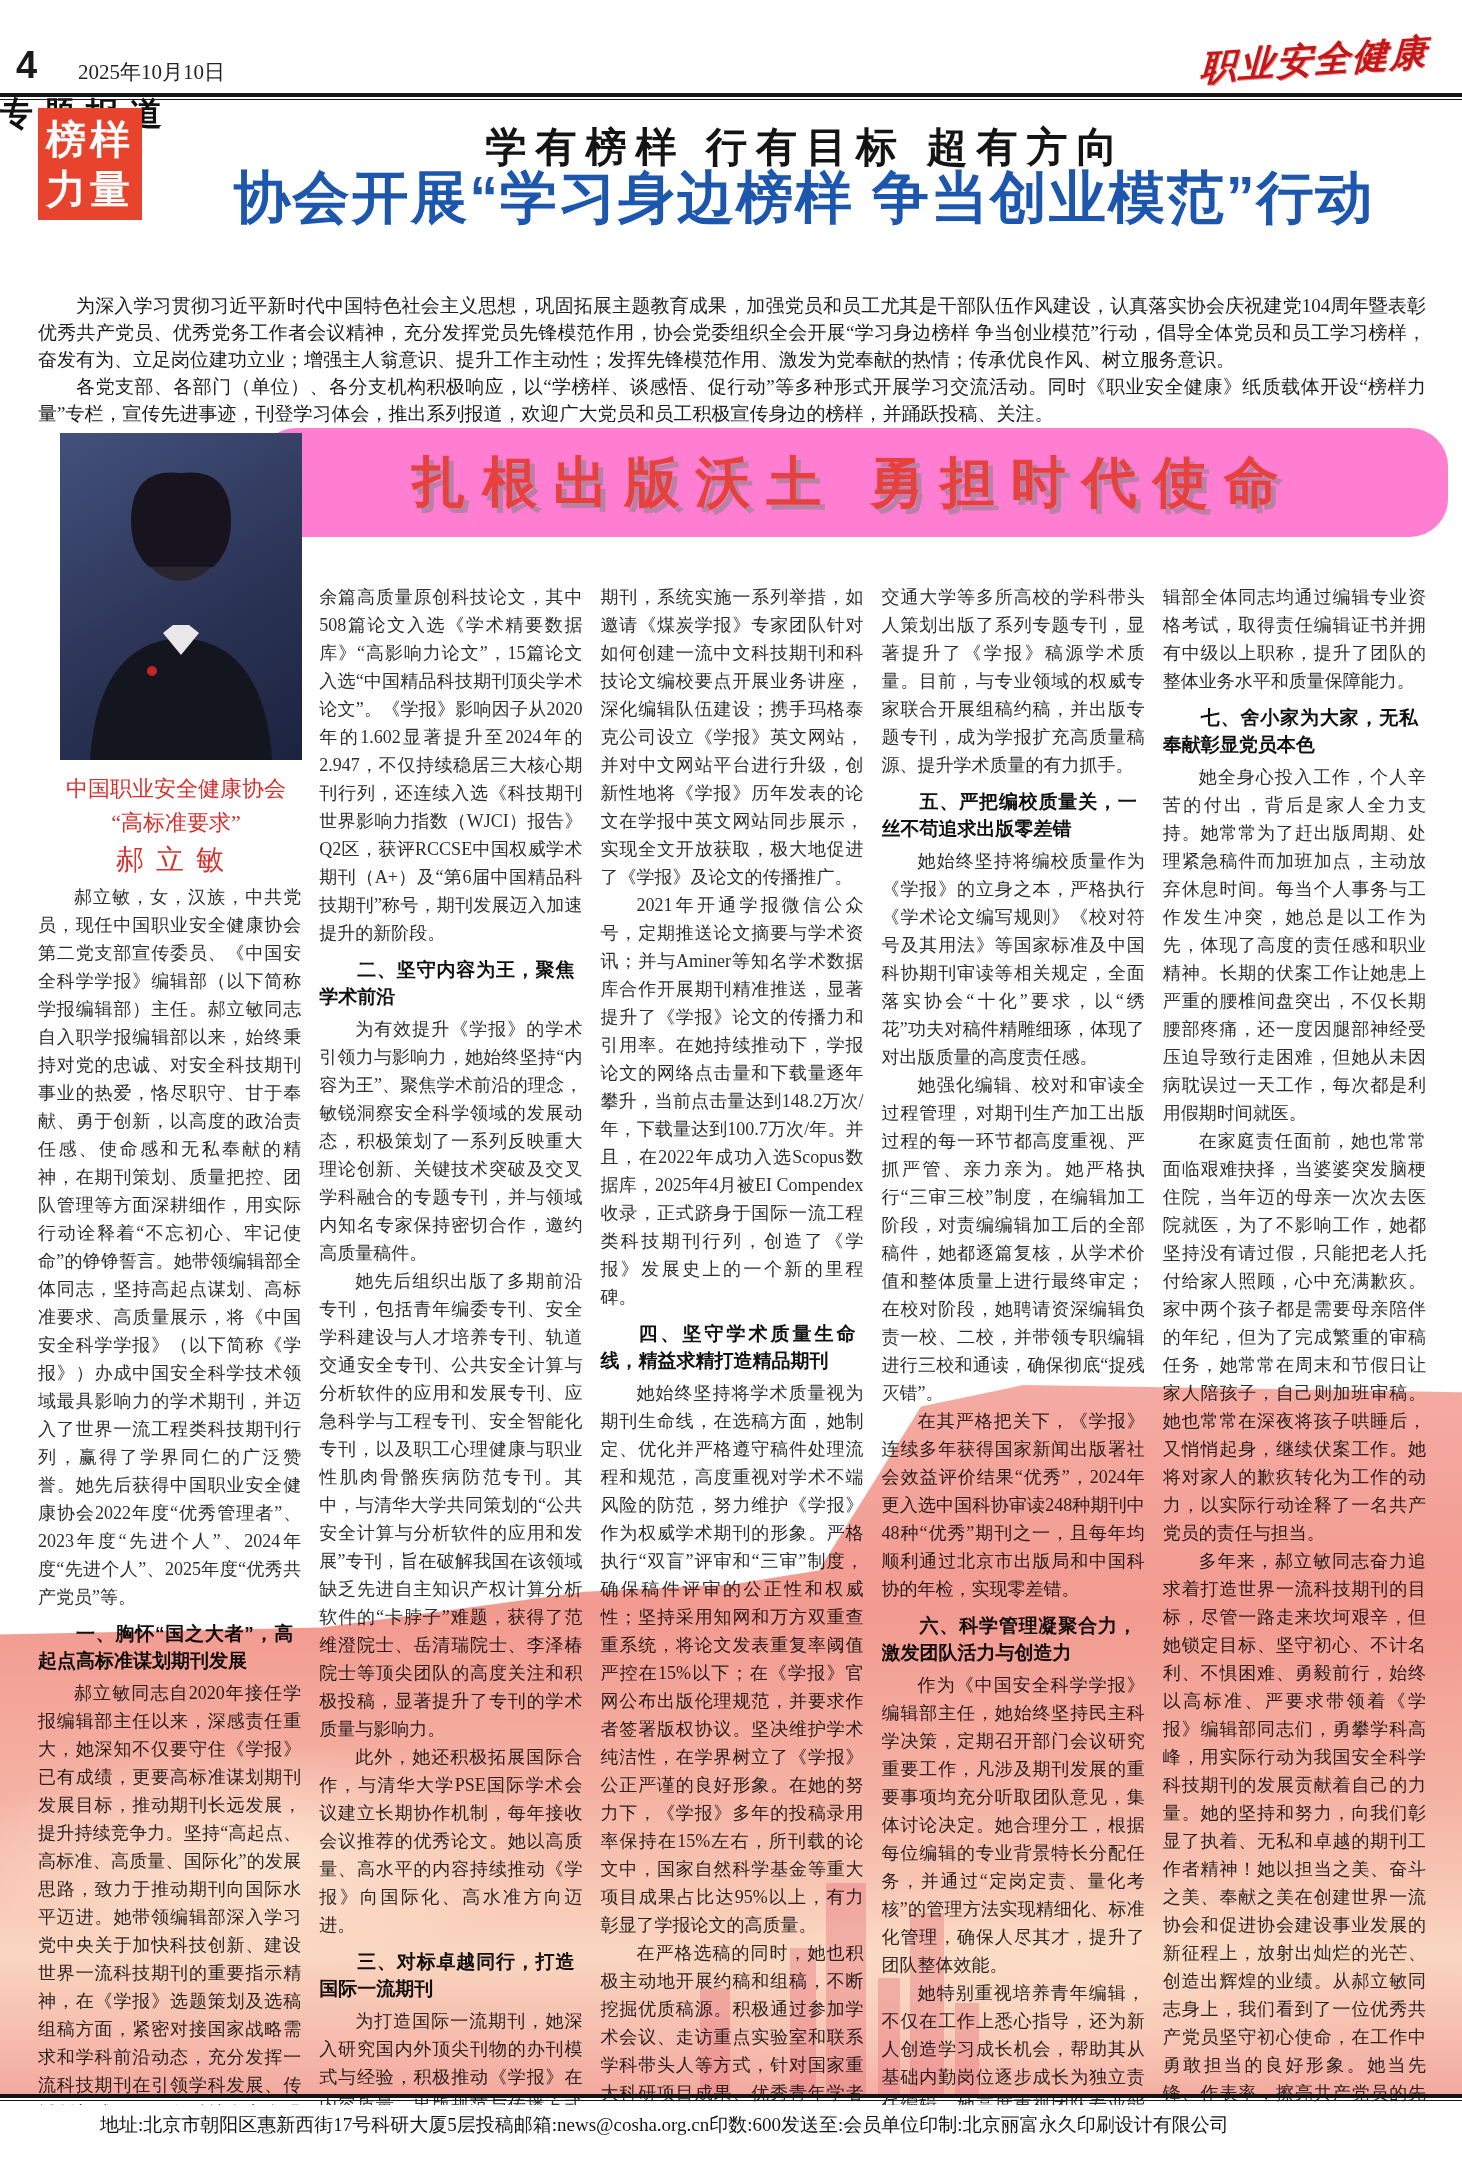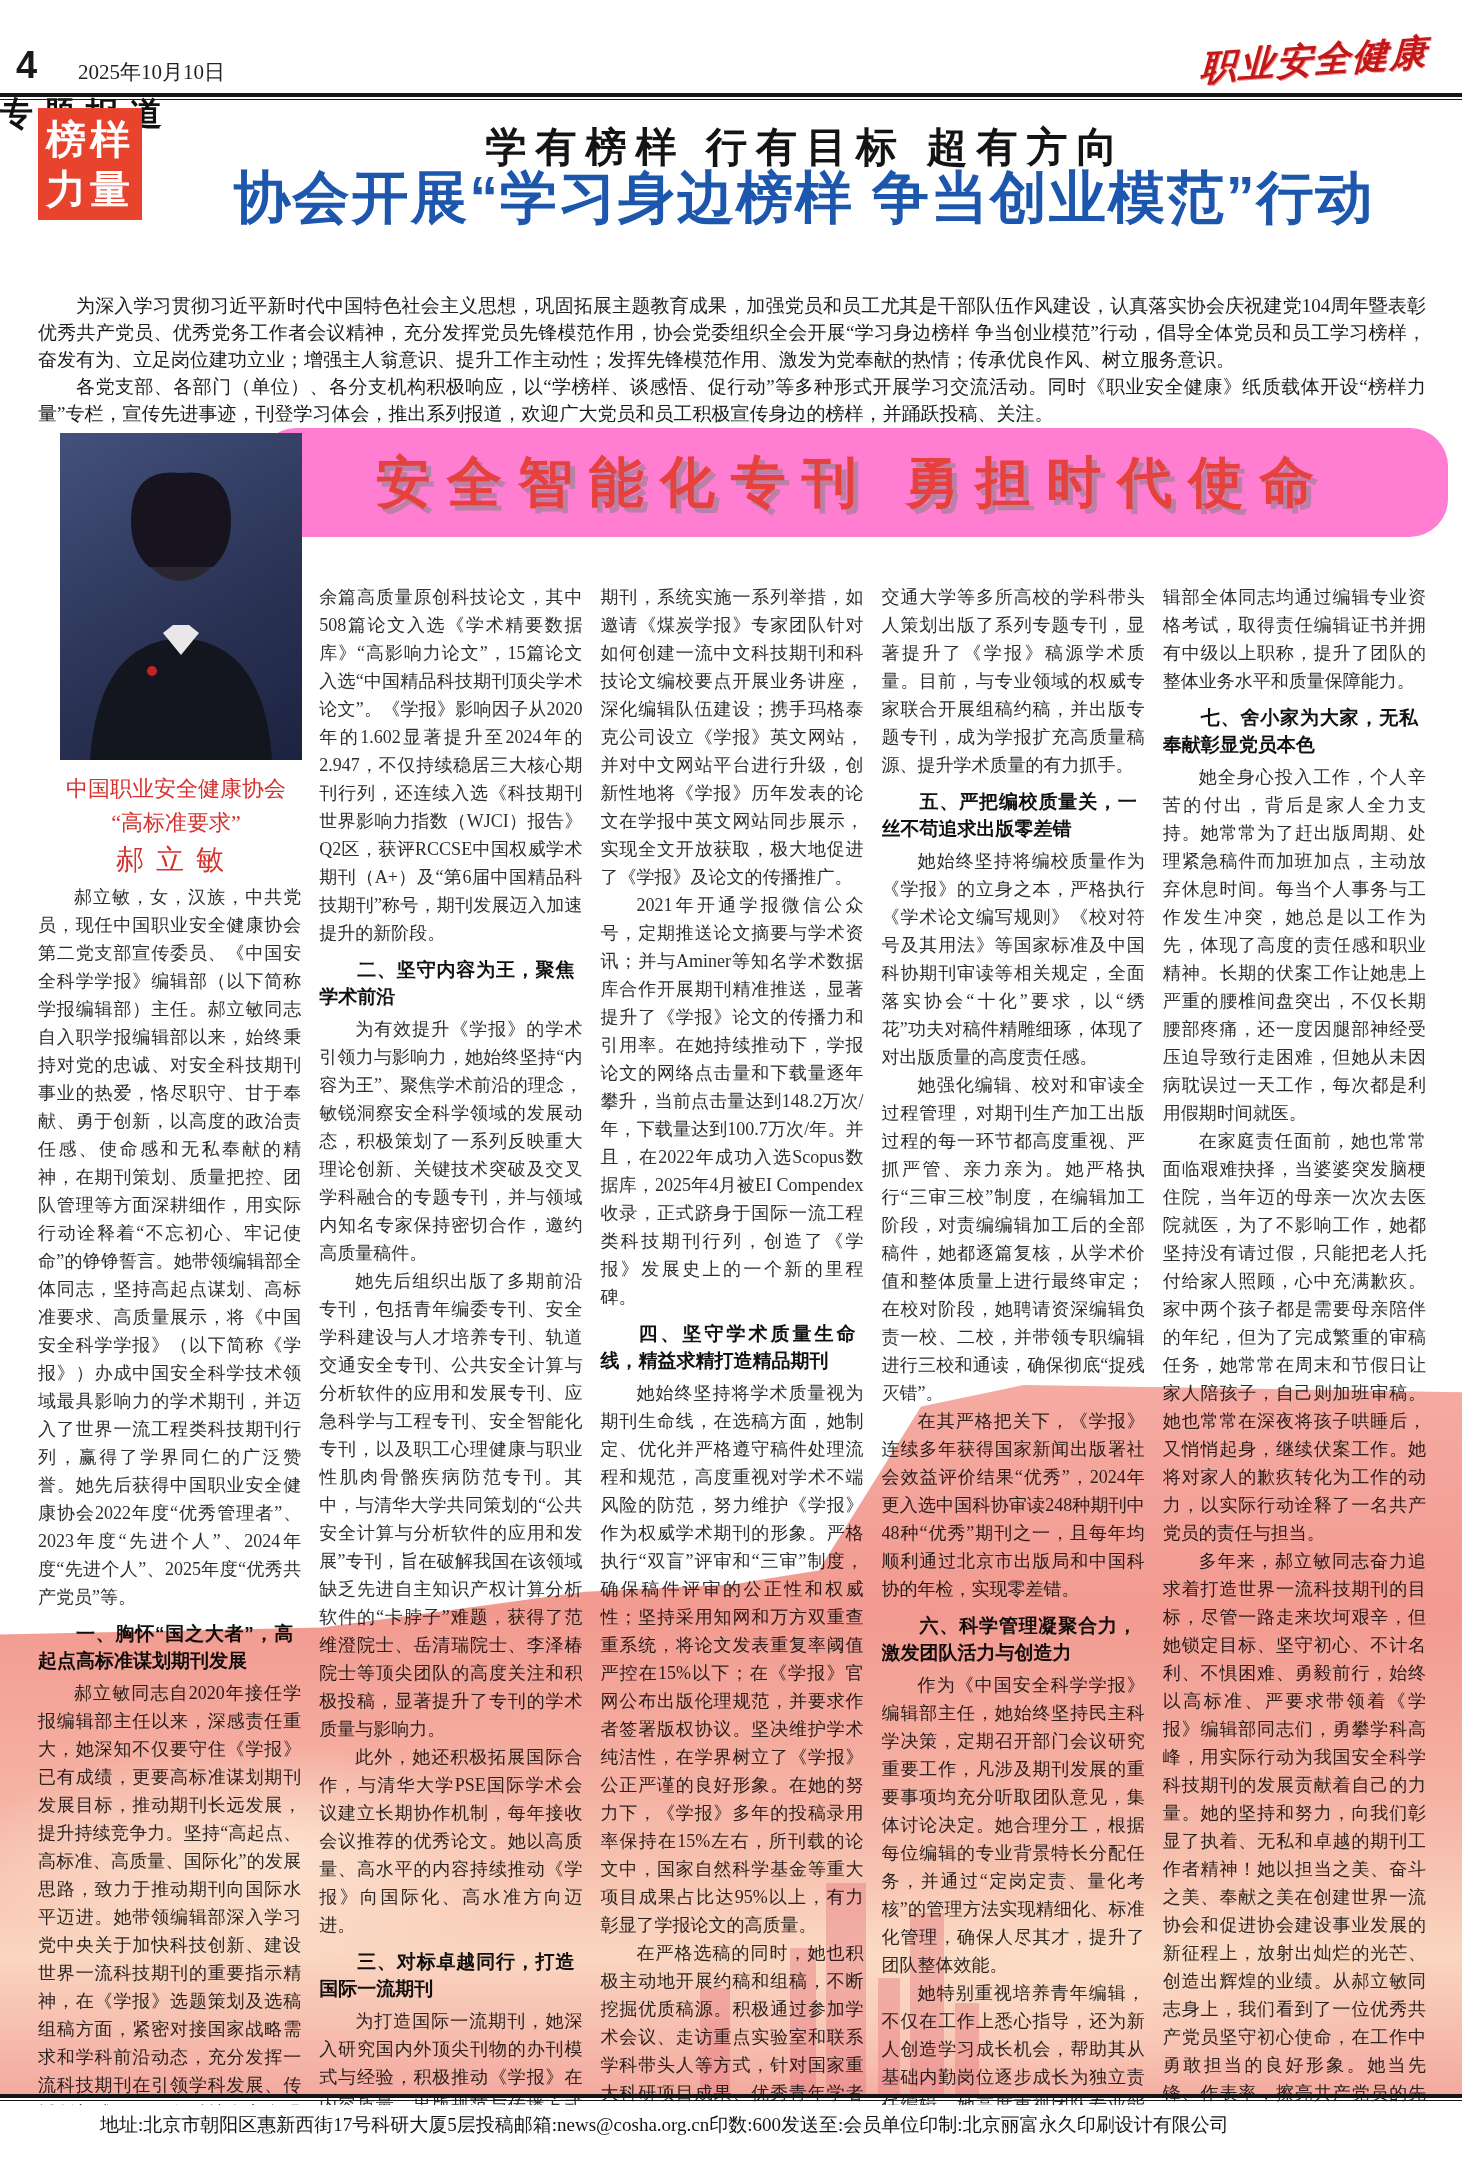--- a/index.html
+++ b/index.html
@@ -95,21 +95,21 @@
     <span>力量</span>
   </div>
   <div class="kicker">学有榜样  行有目标  超有方向</div>
   <div class="headline">协会开展“学习身边榜样  争当创业模范”行动</div>
   <div class="lead-paras">
     <p>为深入学习贯彻习近平新时代中国特色社会主义思想，巩固拓展主题教育成果，加强党员和员工尤其是干部队伍作风建设，认真落实协会庆祝建党104周年暨表彰优秀共产党员、优秀党务工作者会议精神，充分发挥党员先锋模范作用，协会党委组织全会开展“学习身边榜样  争当创业模范”行动，倡导全体党员和员工学习榜样，奋发有为、立足岗位建功立业；增强主人翁意识、提升工作主动性；发挥先锋模范作用、激发为党奉献的热情；传承优良作风、树立服务意识。</p>
     <p>各党支部、各部门（单位）、各分支机构积极响应，以“学榜样、谈感悟、促行动”等多种形式开展学习交流活动。同时《职业安全健康》纸质载体开设“榜样力量”专栏，宣传先进事迹，刊登学习体会，推出系列报道，欢迎广大党员和员工积极宣传身边的榜样，并踊跃投稿、关注。</p>
   </div>
 
   <div class="banner">
-    <div class="banner-title">安全智能化专刊  勇担时代使命</div>
+    <div class="banner-title">扎根出版沃土  勇担时代使命</div>
   </div>
 
   <div class="photo">
     <svg width="242" height="327" viewBox="0 0 242 327">
       <ellipse cx="121" cy="96" rx="44" ry="52" fill="#2a2630"></ellipse>
       <path d="M121 40 q50 -6 50 48 q0 30 -18 46 l-64 0 q-18 -16 -18 -46 q0 -54 50 -48 Z" fill="#171420"></path>
       <path d="M30 327 q8 -118 91 -122 q83 4 91 122 Z" fill="#14161f"></path>
       <path d="M103 200 l18 22 l18 -22 l-10 -8 l-16 0 Z" fill="#e9e7ea"></path>
       <circle cx="92" cy="238" r="5" fill="#c42424"></circle>
     </svg>

